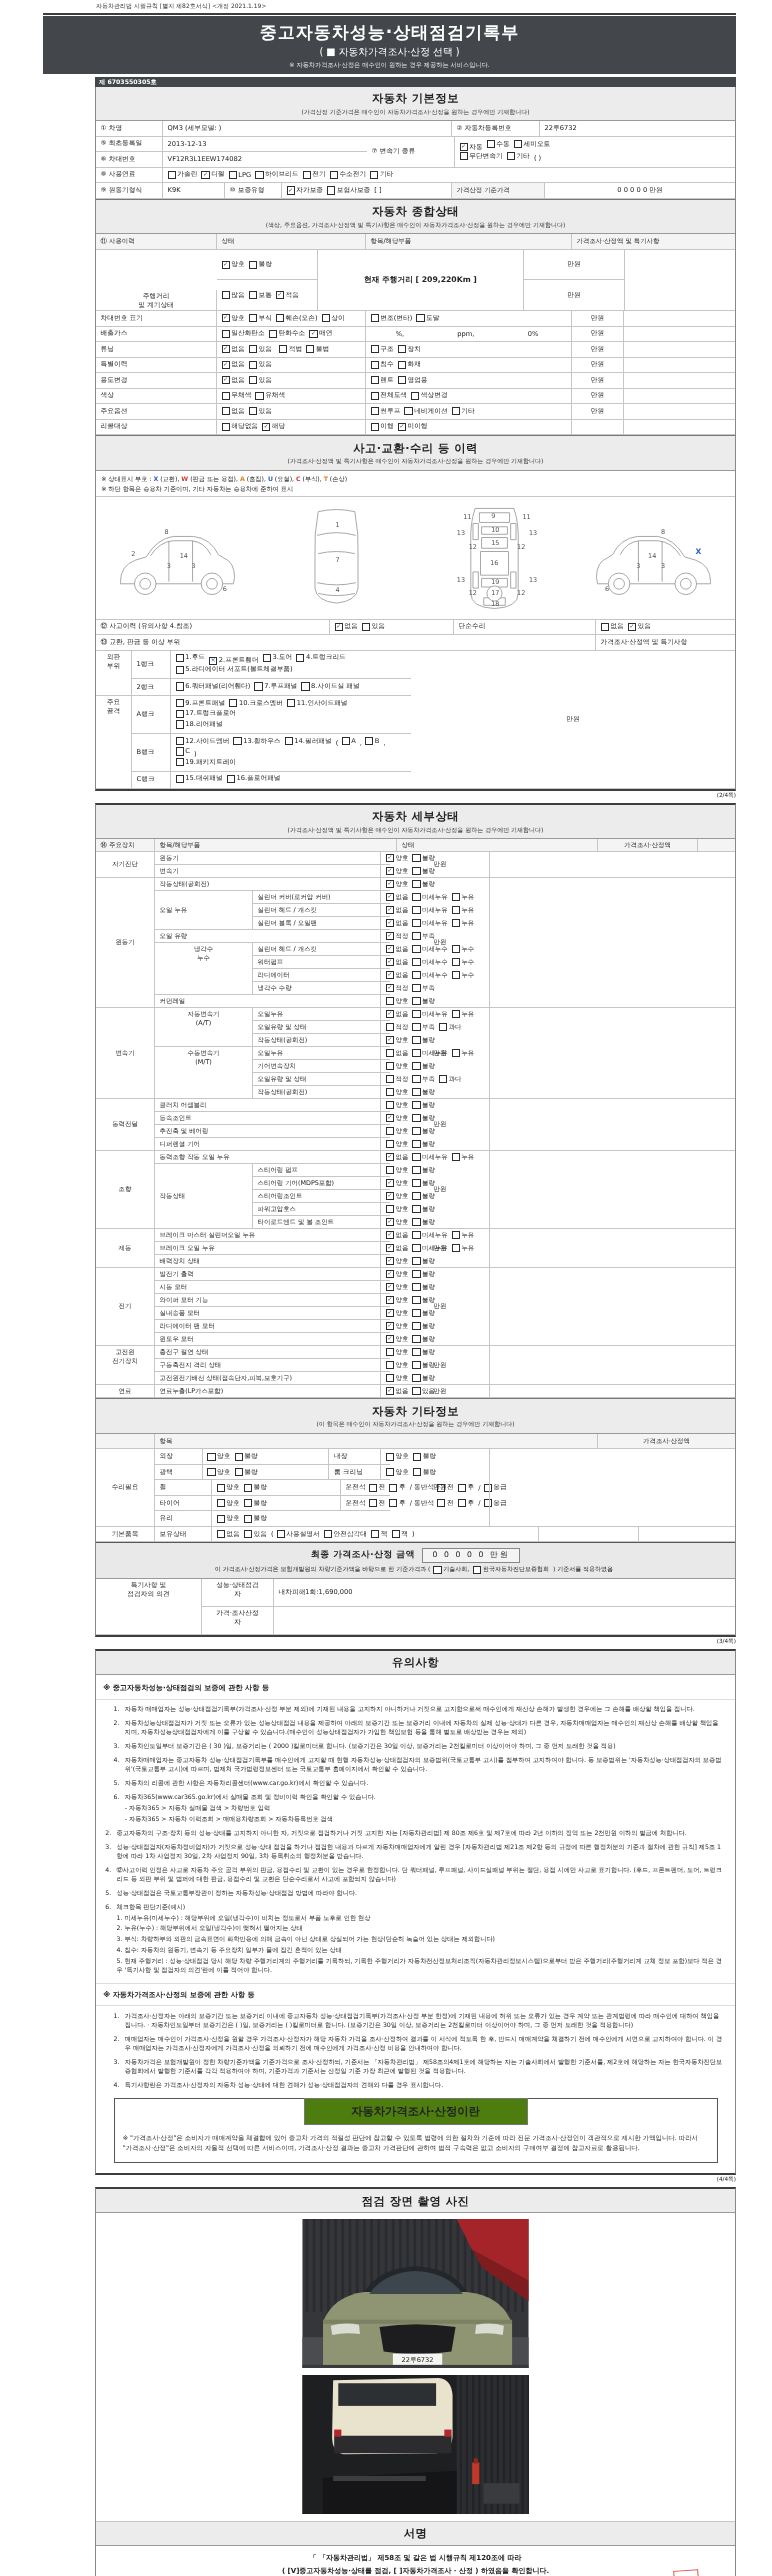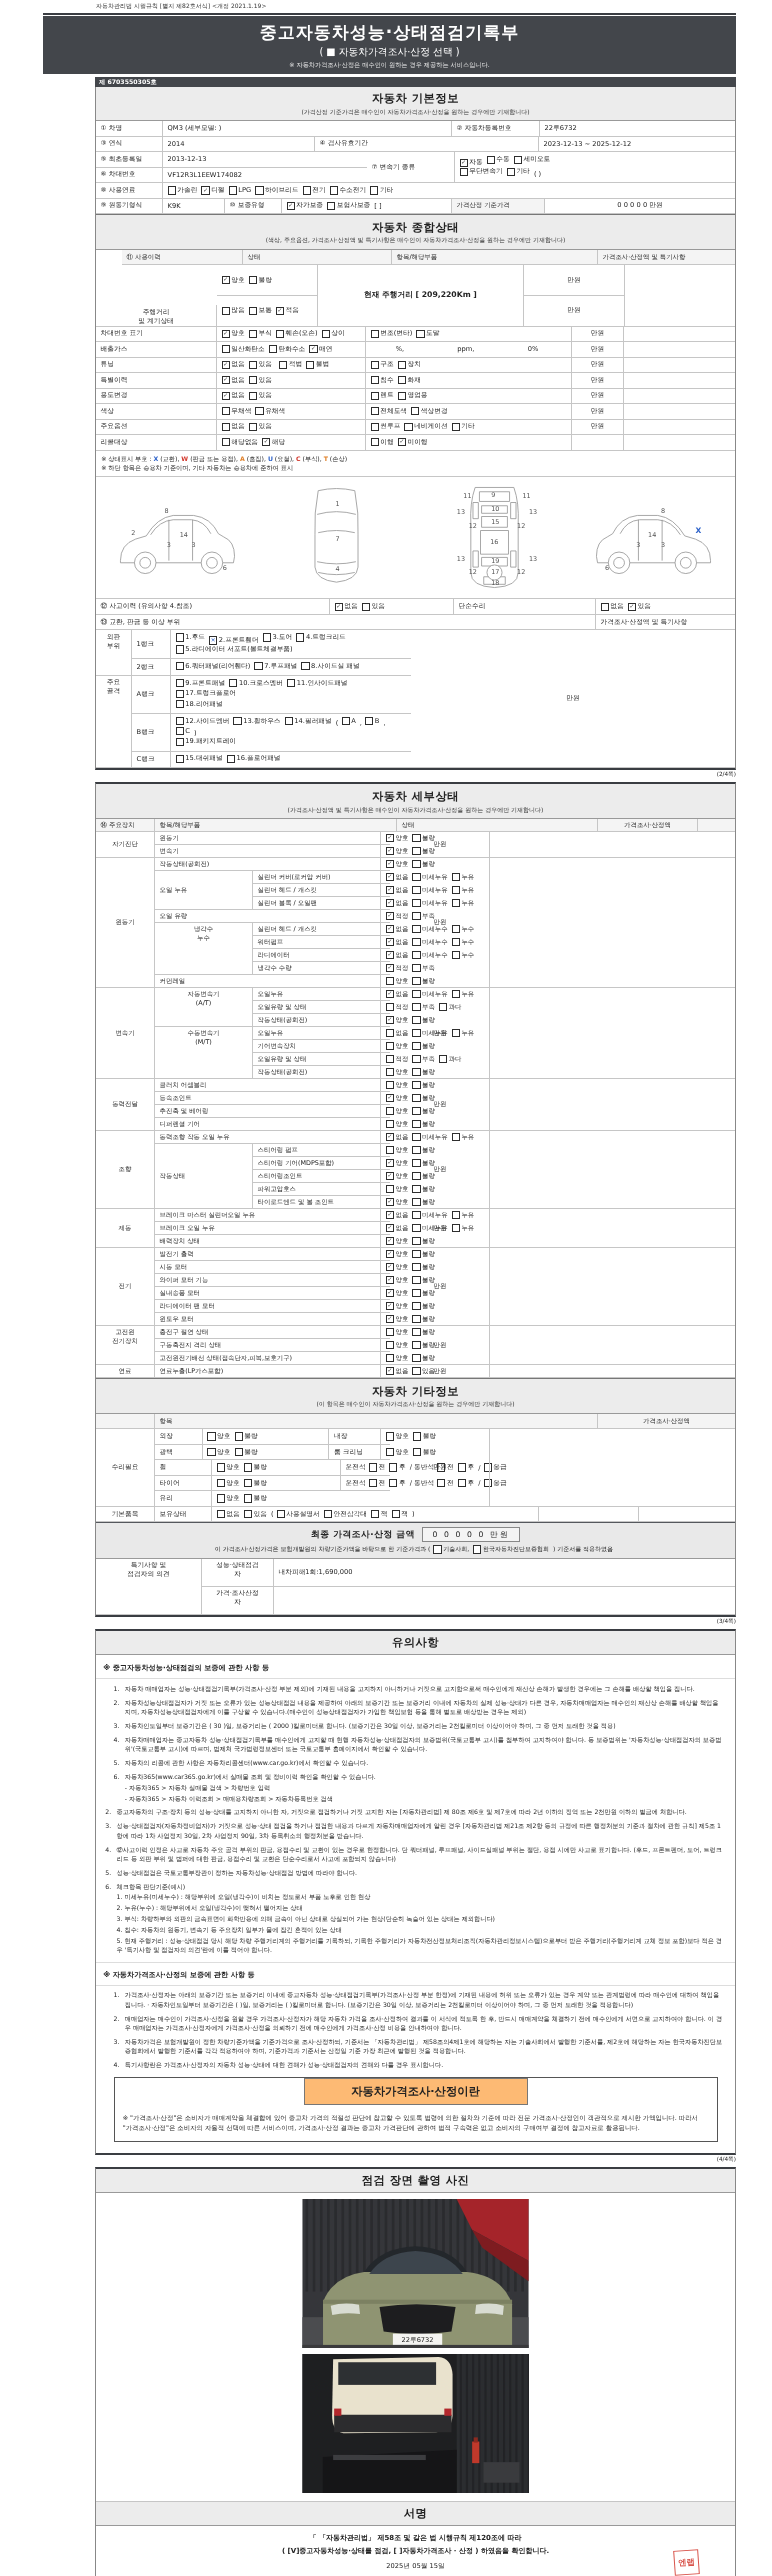--- a/index.html
+++ b/index.html
@@ -65,21 +65,21 @@
   .cautions{padding:2.1px 0 5.2px 0;}
   .c-sub-head{font-size:7.2px;font-weight:bold;padding:6.2px 7.2px 5.2px 7.2px;border-bottom:0.5px solid #ddd;margin-bottom:4.1px;}
   .c-item{display:flex;font-size:6.2px;line-height:9.3px;margin:4.6px 9.3px 0 9.3px;}
   .c-item.lvl1{margin-left:17.5px;}
   .c-item .cn{width:11.3px;flex:none;}
   .c-item .ct{flex:1;}
   .c-subs{margin-top:1.5px;}
   .c-subs div{margin-top:1.5px;}
   .price-def-box{border:0.5px solid #555;margin:8.2px 17.5px 5.2px 17.5px;padding:0 0 6.2px 0;}
   .price-def-title{border:0.5px solid #777;margin:-0.5px auto 5.2px auto;width:222px;text-align:center;
-                   font-size:11.3px;font-weight:bold;padding:5.2px 0;background:#fdba74;}
+                   font-size:11.3px;font-weight:bold;padding:5.2px 0;background:#4d7c0f;}
   .price-def-text{font-size:6.4px;line-height:10.3px;padding:2.1px 8.2px;}
   
   .photos{padding:6.2px 0 7.2px 0;display:flex;flex-direction:column;align-items:center;gap:6.2px;
           border-bottom:0.5px solid #c6c6c6;}
   
   .sign-block{text-align:center;padding:5.2px 0 0 0;position:relative;}
   .sign-l1{font-size:7px;font-weight:bold;margin-top:2.1px;}
   .sign-l2{font-size:7px;font-weight:bold;margin-top:3.1px;}
   .sign-date{font-size:6.7px;margin-top:6.2px;}
   .stamp{position:absolute;right:36px;top:24px;width:23px;height:23px;border:1.3px solid #d2372c;
@@ -113,26 +113,20 @@
       <div class="st">자동차 기본정보</div>
       <div class="sn">(가격산정 기준가격은 매수인이 자동차가격조사·산정을 원하는 경우에만 기재합니다)</div>
     </div>
     <div id="basic-table">
         <div class="trow">
           <div class="cell lab" style="width: 67px;">① 차명</div>
           <div class="cell " style="width: 289px;">QM3 (세부모델: )</div>
           <div class="cell lab" style="width: 88px;">② 자동차등록번호</div>
           <div class="cell last" style="flex: 1 1 0%; min-width: 0px;">22루6732</div>
         </div>
-        <div class="trow">
-          <div class="cell lab" style="width: 67px;">③ 연식</div>
-          <div class="cell " style="width: 152px;">2014</div>
-          <div class="cell lab" style="width: 224px;">④ 검사유효기간</div>
-          <div class="cell last" style="flex: 1 1 0%; min-width: 0px;">2023-12-13 ~ 2025-12-12</div>
-        </div>
         <div class="vflex">
           <div class="stack" style="width: 355px;">
             <div class="trow">
               <div class="cell lab" style="width: 67px;">⑤ 최초등록일</div>
               <div class="cell last" style="flex: 1 1 0%; min-width: 0px;">2013-12-13</div>
             </div>
             <div class="trow">
               <div class="cell lab" style="width: 67px;">⑥ 차대번호</div>
               <div class="cell last" style="flex: 1 1 0%; min-width: 0px;">VF12R3L1EEW174082</div>
             </div>
@@ -207,21 +201,21 @@
           <div class="cell last ctr" style="flex: 1 1 0%; min-width: 0px;">0 0 0 0 0 만원</div>
         </div>
       </div>
 
     <div class="sec-head inner">
       <div class="st">자동차 종합상태</div>
       <div class="sn">(색상, 주요옵션, 가격조사·산정액 및 특기사항은 매수인이 자동차가격조사·산정을 원하는 경우에만 기재합니다)</div>
     </div>
     <div id="overall-table">
         <div class="trow">
-          <div class="cell lab hd" style="width: 121px; margin-left: 26px;">⑪ 사용이력</div>
+          <div class="cell lab hd" style="width: 121px;">⑪ 사용이력</div>
           <div class="cell hd" style="width: 149px;">상태</div>
           <div class="cell hd" style="width: 206px;">항목/해당부품</div>
           <div class="cell hd last" style="flex: 1 1 0%; min-width: 0px;">가격조사·산정액 및 특기사항</div>
         </div>
         <div class="vflex">
           <div class="cell lab ctr" style="width: 121px; display: block; padding-top: 2.1px; text-align: center; margin-top: 40px;">주행거리<br>및 계기상태</div>
           <div class="stack" style="width: 149px;">
             <div class="cell " style="flex: 1 1 0%; min-width: 0px;">
               <span class="cb">
                 <span class="bx v"></span>
@@ -471,20 +465,24 @@
             <span class="cb">
               <span class="bx v"></span>
               <span>미이행</span>
             </span>
           </div>
           <div class="cell price-cell" style="width: 52px;"></div>
           <div class="cell last" style="flex: 1 1 0%; min-width: 0px;"></div>
         </div>
       </div>
 
+    <div class="sec-head inner">
+      <div class="st">사고·교환·수리 등 이력</div>
+      <div class="sn">(가격조사·산정액 및 특기사항은 매수인이 자동차가격조사·산정을 원하는 경우에만 기재합니다)</div>
+    </div>
     <div id="accident-block">
         <div class="legend">
           <div><span>※ 상태표시 부호 : </span><span style="color: rgb(45, 98, 201); font-weight: bold;">X</span><span> (교환), </span><span style="color: rgb(210, 55, 44); font-weight: bold;">W</span><span> (판금 또는 용접), </span><span style="color: rgb(224, 129, 42); font-weight: bold;">A</span><span> (흠집), </span><span style="color: rgb(45, 98, 201); font-weight: bold;">U</span><span> (요철), </span><span style="color: rgb(210, 55, 44); font-weight: bold;">C</span><span> (부식), </span><span style="color: rgb(224, 129, 42); font-weight: bold;">T</span><span> (손상)</span></div>
           <div>※ 하단 항목은 승용차 기준이며, 기타 자동차는 승용차에 준하여 표시</div>
         </div>
         <div class="diag-wrap">
           <div>
             <svg width="133" height="113" viewBox="0 0 240 210" style="font-size:13px">
               <g>
                 <path d="M14,148 Q14,118 42,108 L62,102 Q82,68 112,64 L150,64 Q182,68 196,98 L206,104 Q226,112 226,140 L224,152 L14,152 Z" class="dg-line"></path>

